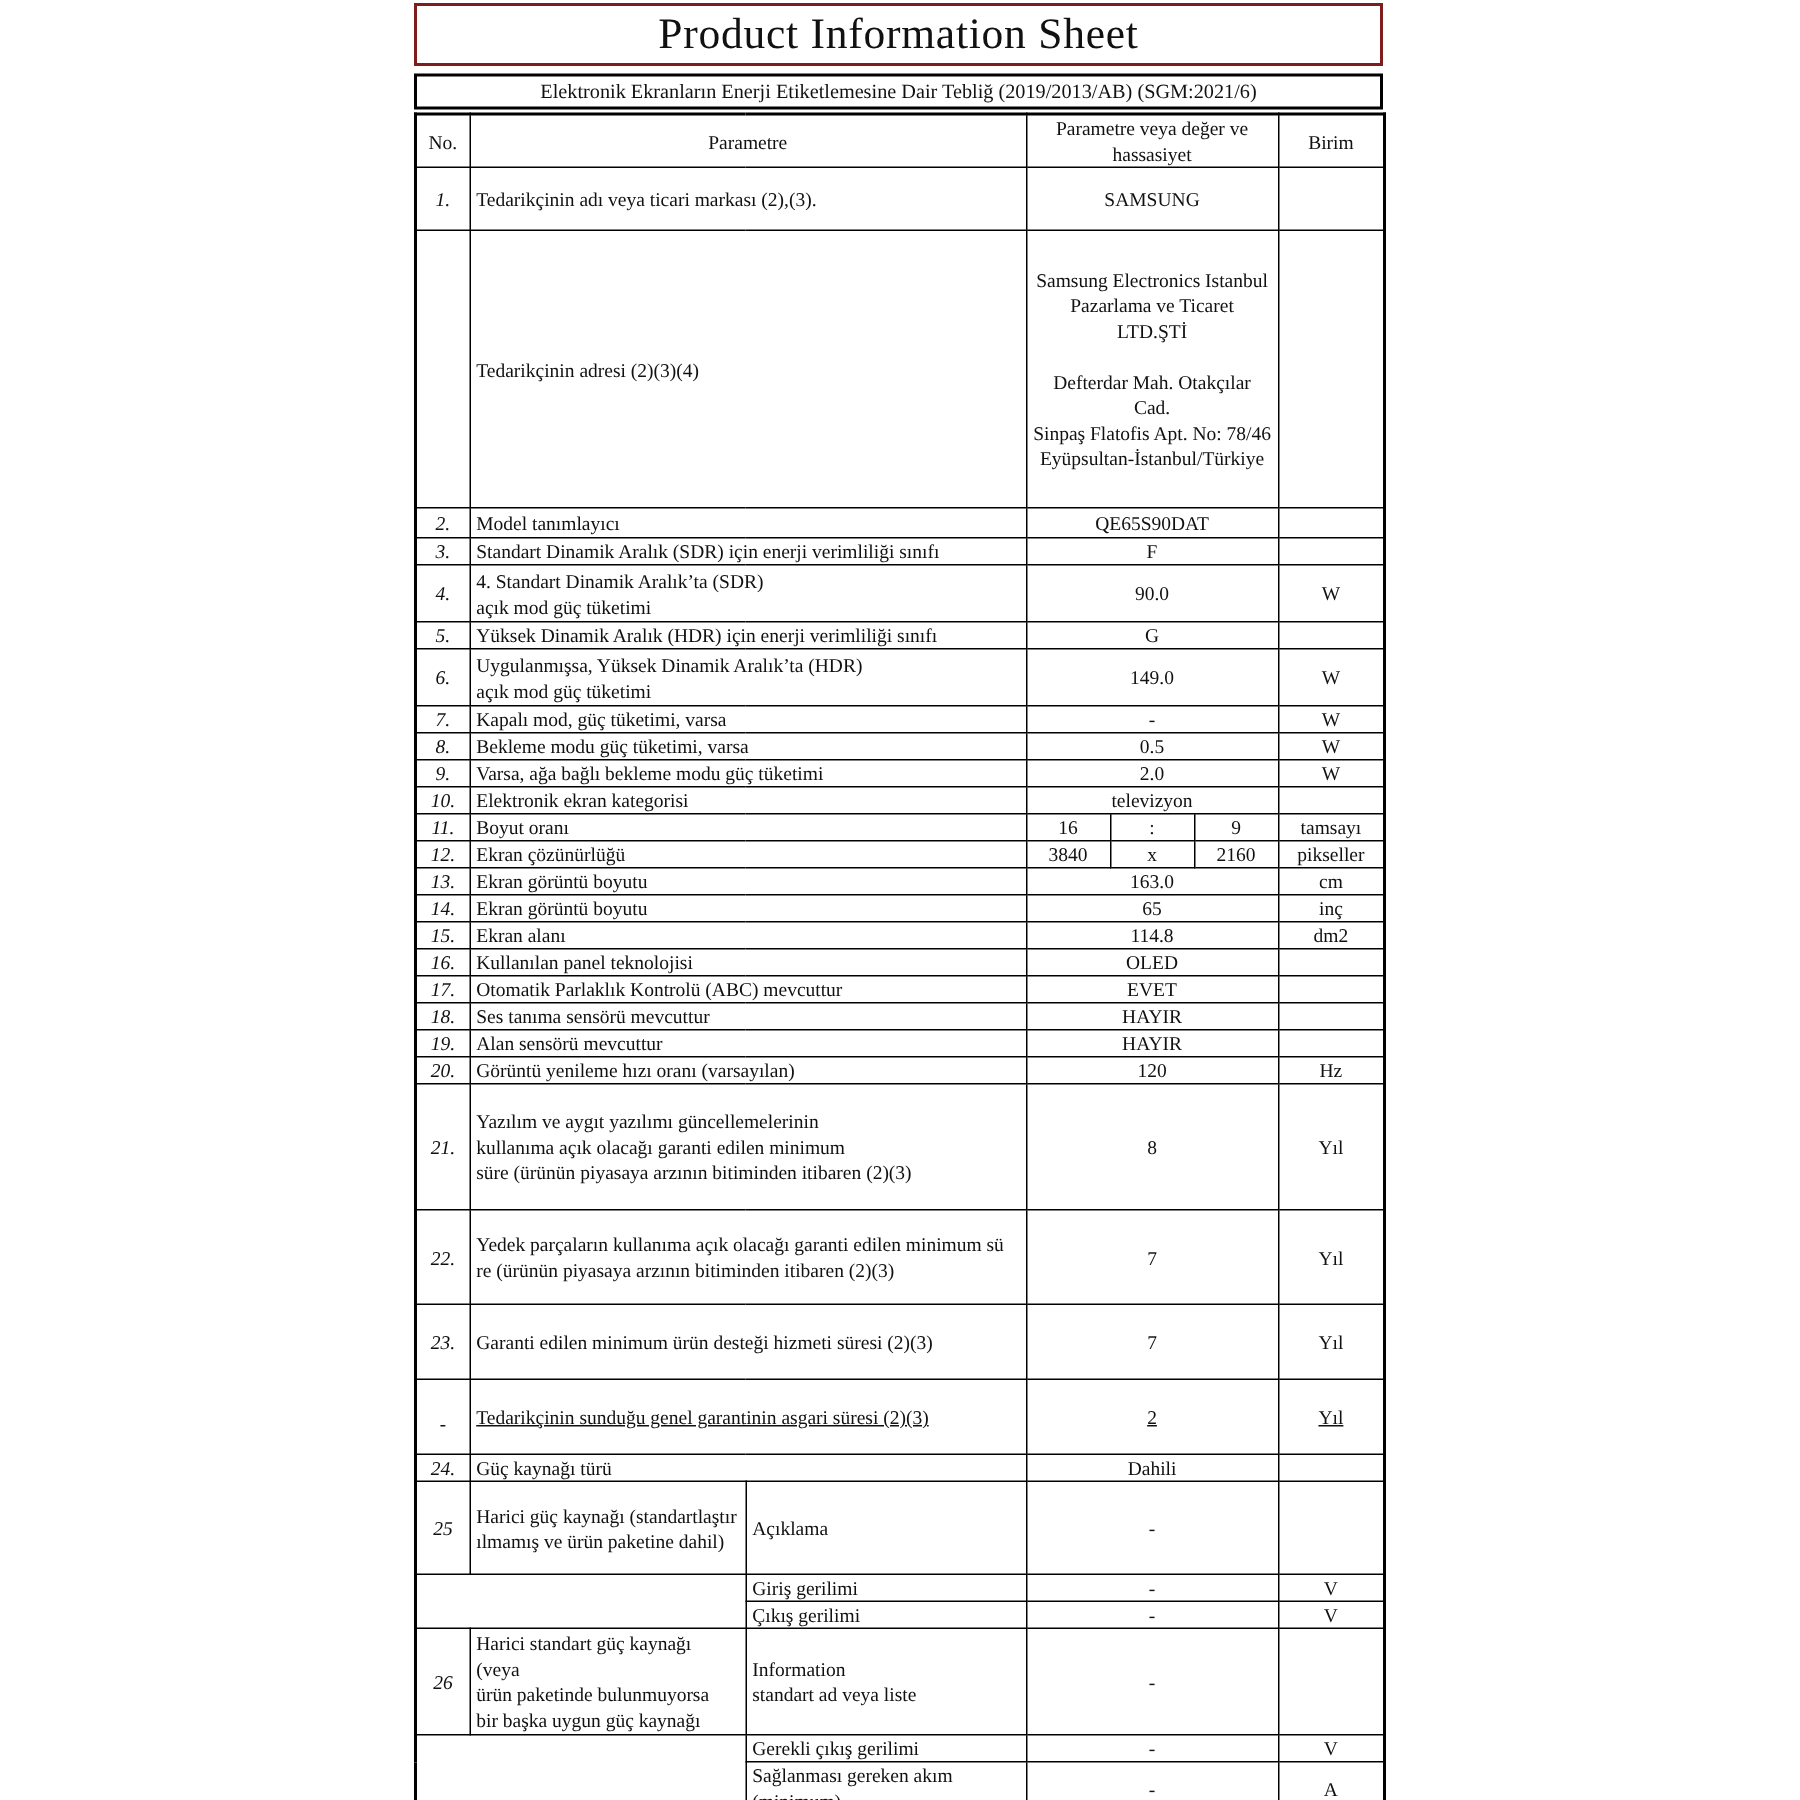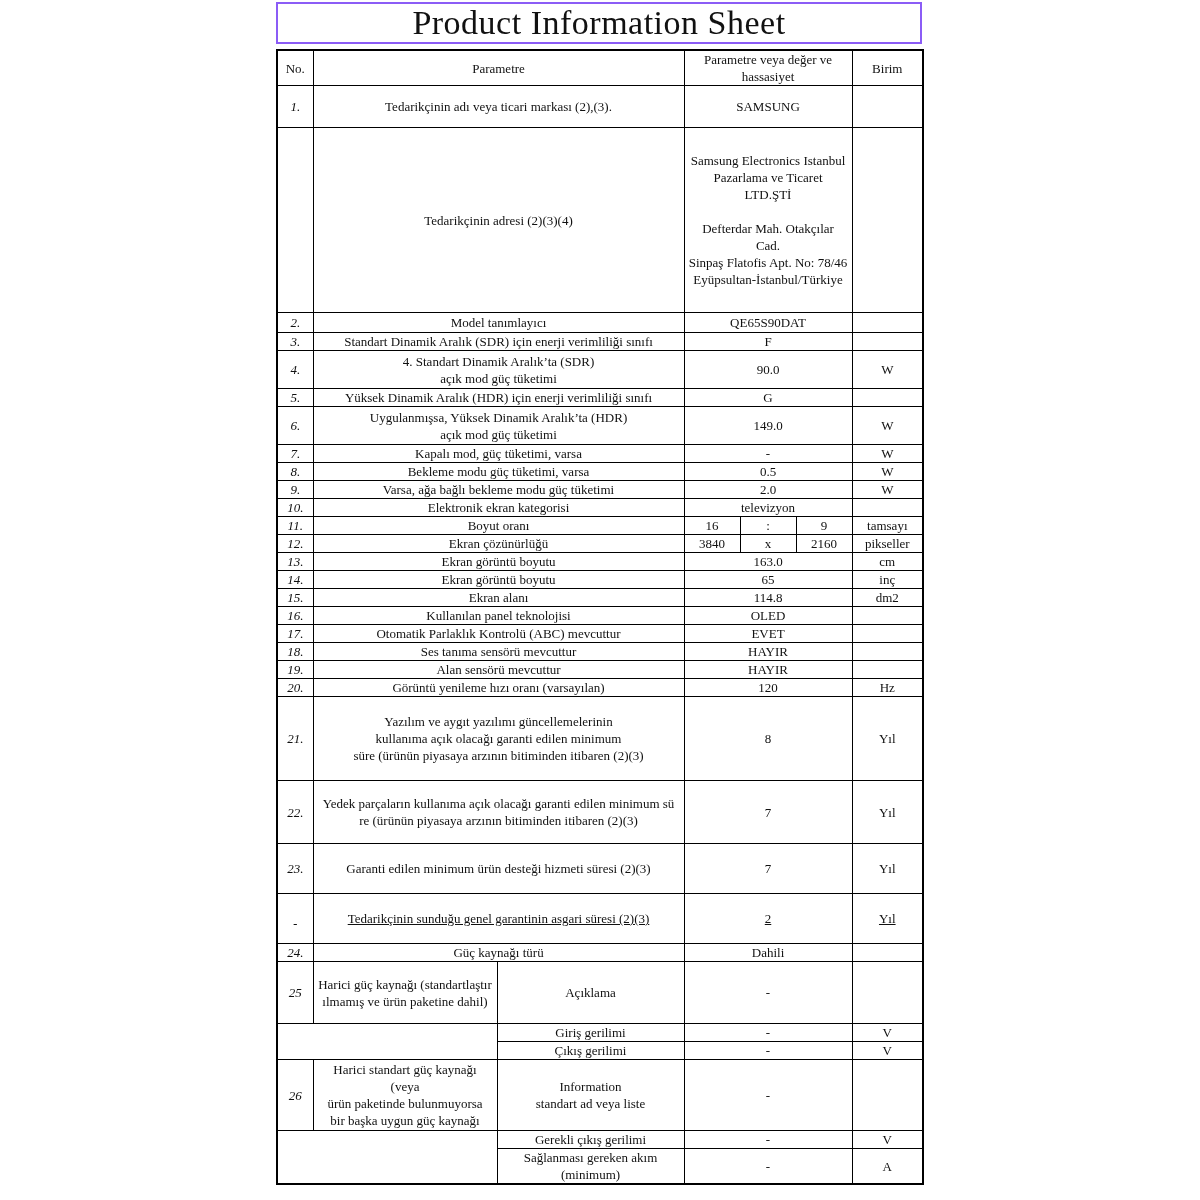--- a/index.html
+++ b/index.html
@@ -12,26 +12,26 @@
     color: #111111;
   }
   .sheet {
     width: 646px;
     margin-left: 276px;
     padding-top: 2px;
     box-sizing: border-box;
   }
   .title-box {
     box-sizing: border-box;
-    border: 2px solid #8b5cf6;
+    border: 2px solid #7f1d1d;
     height: 42px;
     display: flex;
     align-items: center;
     justify-content: center;
-    font-size: 34px;
+    font-size: 29px;
     letter-spacing: 0.5px;
     margin-bottom: 5px;
     background: #fff;
   }
   .subtitle-box {
     box-sizing: border-box;
     border: 2px solid #000;
     height: 24px;
     display: flex;
     align-items: center;
@@ -54,33 +54,36 @@
     padding: 0 4px;
     vertical-align: middle;
     font-weight: normal;
     line-height: 17px;
     overflow: hidden;
     box-sizing: border-box;
   }
   table.info thead tr { height: 34px; }
   table.info th { text-align: center; }
   td.no { text-align: center; font-style: italic; }
-  td.p  { text-align: center; }
+  td.p  { text-align: left; }
   td.v  { text-align: center; }
   td.t  { vertical-align: top; padding-top: 2px; }
 </style>
 </head>
 <body>
 
 <div class="sheet">
 
   <div class="title-box">
     <span>Product Information Sheet</span>
   </div>
 
+  <div class="subtitle-box">
+    <span>Elektronik Ekranların Enerji Etiketlemesine Dair Tebliğ (2019/2013/AB) (SGM:2021/6)</span>
+  </div>
 
   <table class="info">
     <colgroup>
       <col style="width:36px">
       <col style="width:184px">
       <col style="width:187px">
       <col style="width:56px">
       <col style="width:56px">
       <col style="width:56px">
       <col style="width:71px">

